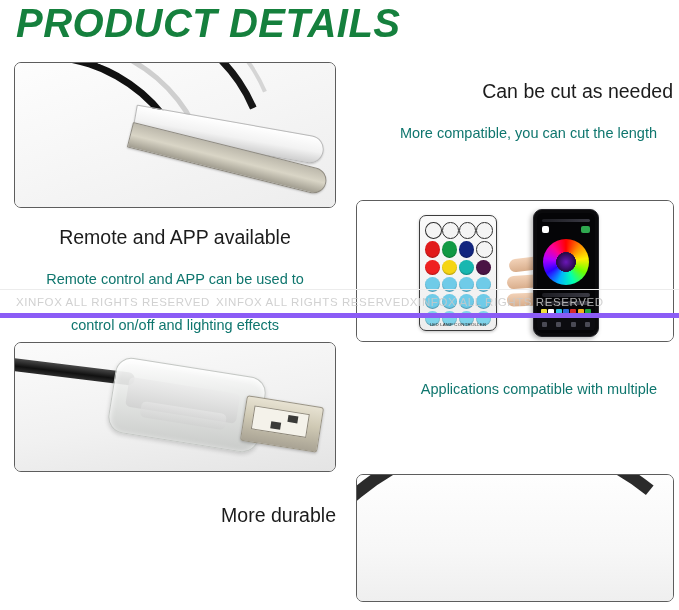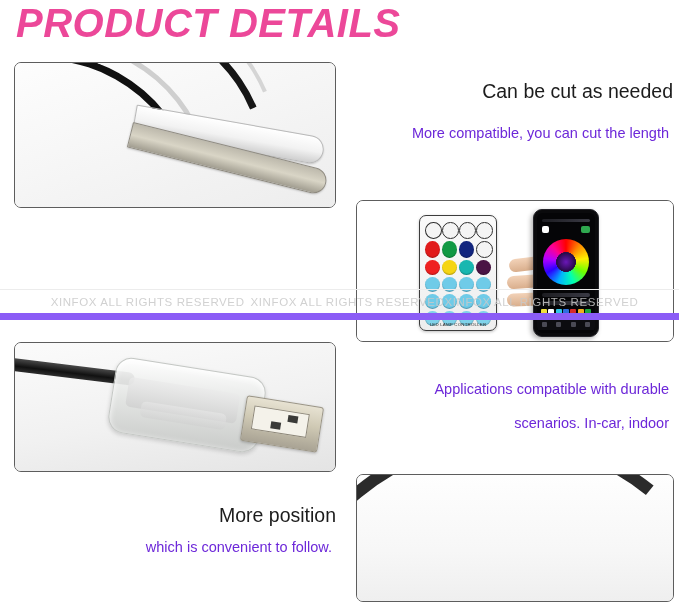--- a/index.html
+++ b/index.html
@@ -23,21 +23,21 @@
   
   #page-title {
     position: absolute;
     left: 16px;
     top: 2px;
     font-size: 40px;
     line-height: 42px;
     font-weight: bold;
     font-style: italic;
     letter-spacing: 0.5px;
-    color: #ec4899;
+    color: #15803d;
     white-space: nowrap;
   }
 
   
   .photo-card {
     position: absolute;
     border: 1px solid #5d5d5d;
     border-radius: 7px;
     background: #fbfbfb;
     overflow: hidden;
@@ -57,40 +57,40 @@
     font-size: 19.5px;
     line-height: 26px;
     color: #1c1c1c;
     font-weight: normal;
     margin: 0;
     white-space: nowrap;
   }
   .body-line {
     font-size: 14.5px;
     line-height: 30px;
-    color: #6d28d9;
-    margin: 4px;
+    color: #0f766e;
+    margin: 16px;
     white-space: nowrap;
   }
   .align-left  { text-align: right; }
   .align-center{ text-align: center; }
   .align-right { text-align: right; }
 
   
   #watermark-band {
     position: absolute;
     left: 0;
     top: 289px;
     width: 679px;
     height: 23px;
     border-top: 1px solid #ececec;
-    border-bottom: 7px solid #8b5cf6;
+    border-bottom: 5px solid #8b5cf6;
     display: flex;
     align-items: center;
-    justify-content: center;
+    justify-content: flex-start;
     pointer-events: none;
     z-index: 40;
   }
   .watermark-text {
     font-size: 11.5px;
     letter-spacing: 0.6px;
     color: #c9c9c9;
     opacity: 0.85;
     white-space: nowrap;
     font-family: "Liberation Sans", sans-serif;
@@ -323,20 +323,25 @@
       <div class="p1-scissor-top"></div>
       <div class="p1-scissor-bot"></div>
     </div>
   </div>
 
   <div class="text-block align-left" style="left:358px; top:78px; width:315px;">
     <p class="head">Can be cut as needed</p>
     <p class="body-line" style="margin-top:14px;">More compatible, you can cut the length</p>
   </div>
 
+  <div class="text-block align-center" style="left:14px; top:224px; width:322px;">
+    <p class="head">Remote and APP available</p>
+    <p class="body-line" style="margin-top:14px;">Remote control and APP can be used to</p>
+    <p class="body-line">control on/off and lighting effects</p>
+  </div>
 
   <div class="photo-card" style="left:356px; top:200px; width:318px; height:142px;">
     <div class="photo-inner">
       <div class="p2-bg"></div>
 
       <div class="hand"></div>
       <div class="finger" style="left:152px; top:56px; width:46px; height:13px; transform:rotate(-7deg);"></div>
       <div class="finger" style="left:150px; top:74px; width:42px; height:13px; transform:rotate(-4deg);"></div>
       <div class="finger" style="left:150px; top:92px; width:38px; height:13px; transform:rotate(-2deg);"></div>
 
@@ -416,27 +421,25 @@
       <div class="usb-metal">
         <div class="usb-slot">
           <div class="usb-pin" style="left:34px; top:3px;"></div>
           <div class="usb-pin" style="left:18px; top:12px;"></div>
         </div>
       </div>
     </div>
   </div>
 
   <div class="text-block align-left" style="left:358px; top:360px; width:315px;">
-    <p class="body-line" style="margin-top:14px;">Applications compatible with durable</p>
-    <p class="body-line">scenarios. In-car, indoor</p>
+    <p class="body-line" style="margin-top:14px;">Applications compatible with multiple</p>
   </div>
 
   <div class="text-block align-right" style="left:14px; top:502px; width:322px;">
-    <p class="head">More position</p>
-    <p class="body-line">which is convenient to follow.</p>
+    <p class="head">More durable</p>
   </div>
 
   <div class="photo-card" style="left:356px; top:474px; width:318px; height:128px;">
     <div class="photo-inner">
       <div class="p4-bg"></div>
       <div class="strip" style="left:-60px; top:-126px; width:420px; height:420px; border-width:11px; transform:rotate(-8deg);"></div>
       <div class="strip" style="left:-56px; top:-110px; width:420px; height:420px; border-width:5px; border-top-color:#fbfbfb; transform:rotate(-8deg);"></div>
       <div class="strip" style="left:-74px; top:-86px; width:430px; height:430px; border-width:12px; border-top-color:#232323; transform:rotate(-7deg);"></div>
       <div class="strip" style="left:-70px; top:-68px; width:430px; height:430px; border-width:5px; border-top-color:#fcfcfc; transform:rotate(-7deg);"></div>
       <div class="strip" style="left:-88px; top:-42px; width:448px; height:448px; border-width:12px; border-top-color:#2b2b2b; transform:rotate(-6deg);"></div>

